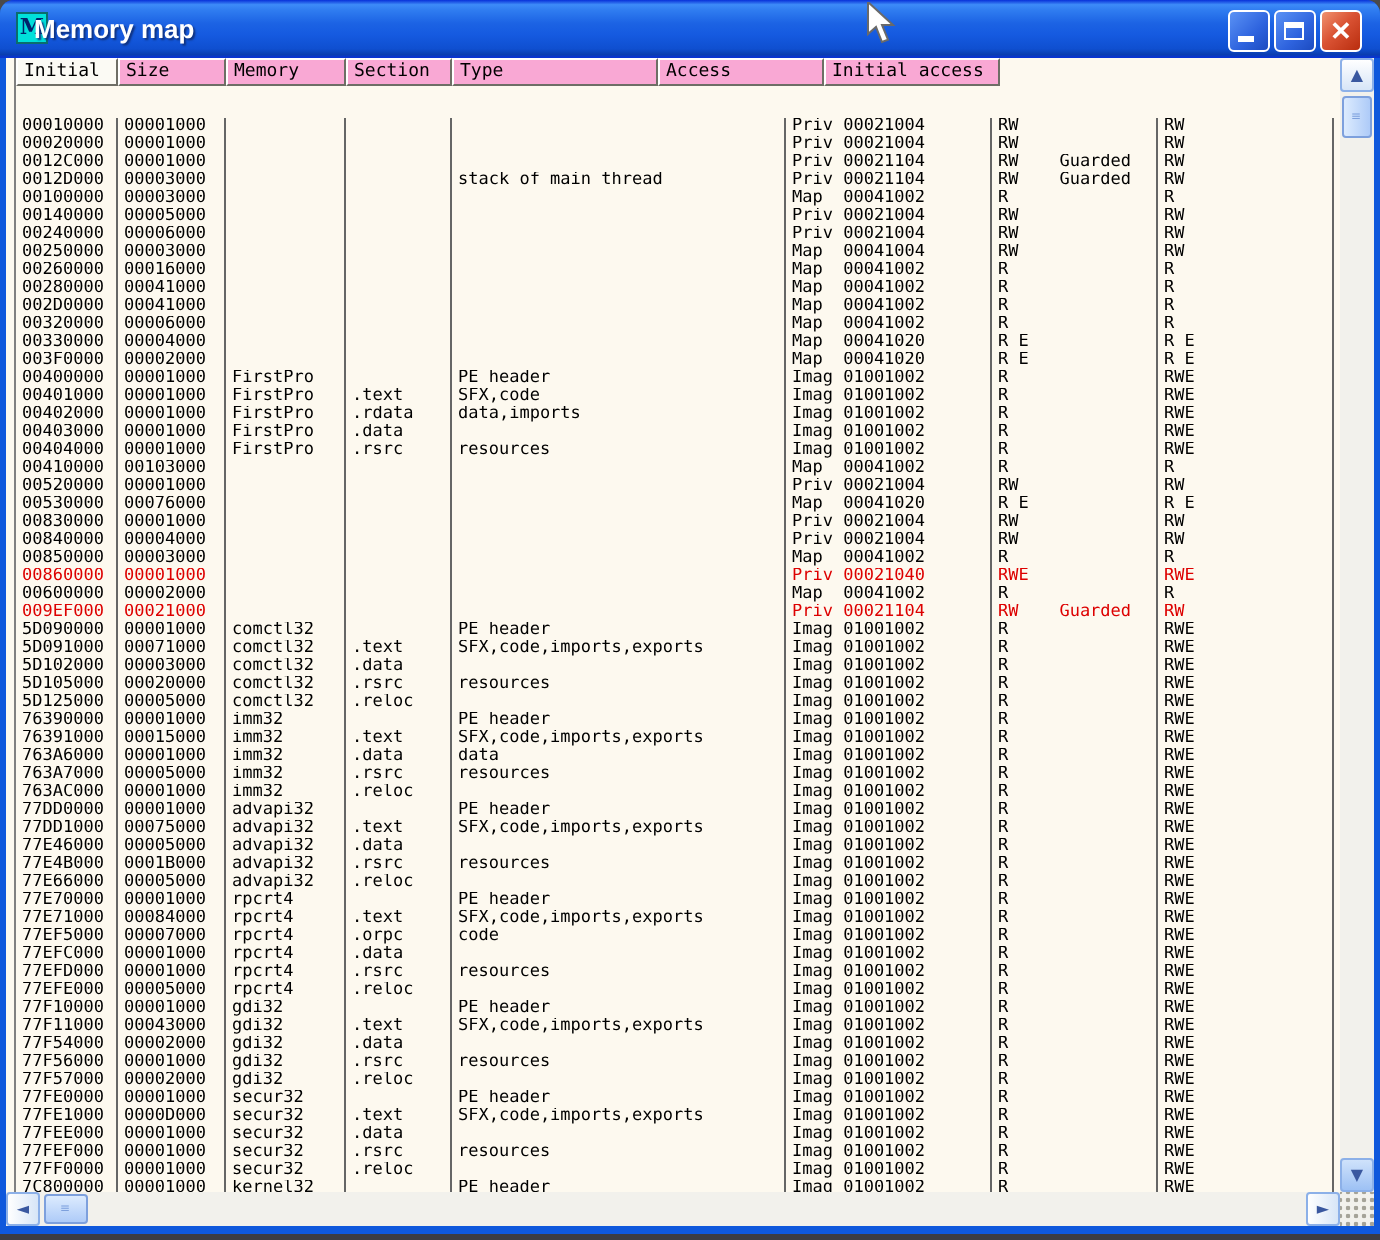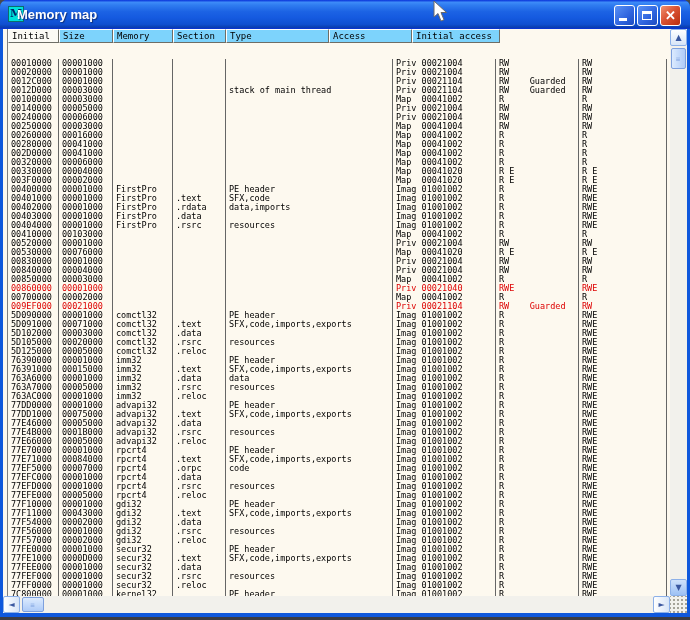--- a/index.html
+++ b/index.html
@@ -37,21 +37,21 @@
   .mouse-cursor { position:absolute; left:433px; top:1px; }
 
   
   .client { position:absolute; left:3px; top:29px; width:684px; height:584px;
             background:#fdf9ef; overflow:hidden; }
 
   .content { position:absolute; left:4px; top:0; width:663px; height:567px;
              border-left:1px solid #808080; overflow:hidden; }
 
   .header-row { position:absolute; left:0; top:0; height:14px; display:flex; }
-  .hcell { height:14px; background:#7dd3fc;
+  .hcell { height:14px; background:#f9a8d4;
            border-top:1px solid #ffffff; border-left:1px solid #ffffff;
            border-right:1px solid #6e6e66; border-bottom:1px solid #6e6e66;
            font:9px/12px "DejaVu Sans Mono",monospace; color:#000;
            padding-left:3px; white-space:pre; overflow:hidden; }
   .hcell.active { background:#fbfaf4; }
 
   .table-body { position:absolute; left:0; top:30px; width:100%; height:553px; overflow:hidden; }
   .row { display:flex; height:9px; }
   .cell { height:9px; font:8.5px/9px "DejaVu Sans Mono",monospace; color:#000;
           padding-left:3px; white-space:pre; overflow:hidden;
@@ -377,21 +377,21 @@
             <div class="cell c0">00860000</div>
             <div class="cell c1">00001000</div>
             <div class="cell c2"></div>
             <div class="cell c3"></div>
             <div class="cell c4"></div>
             <div class="cell c5">Priv 00021040</div>
             <div class="cell c6">RWE</div>
             <div class="cell c7">RWE</div>
           </div>
           <div class="row">
-            <div class="cell c0">00700000</div>
+            <div class="cell c0">00600000</div>
             <div class="cell c1">00002000</div>
             <div class="cell c2"></div>
             <div class="cell c3"></div>
             <div class="cell c4"></div>
             <div class="cell c5">Map  00041002</div>
             <div class="cell c6">R</div>
             <div class="cell c7">R</div>
           </div>
           <div class="row red">
             <div class="cell c0">009EF000</div>

